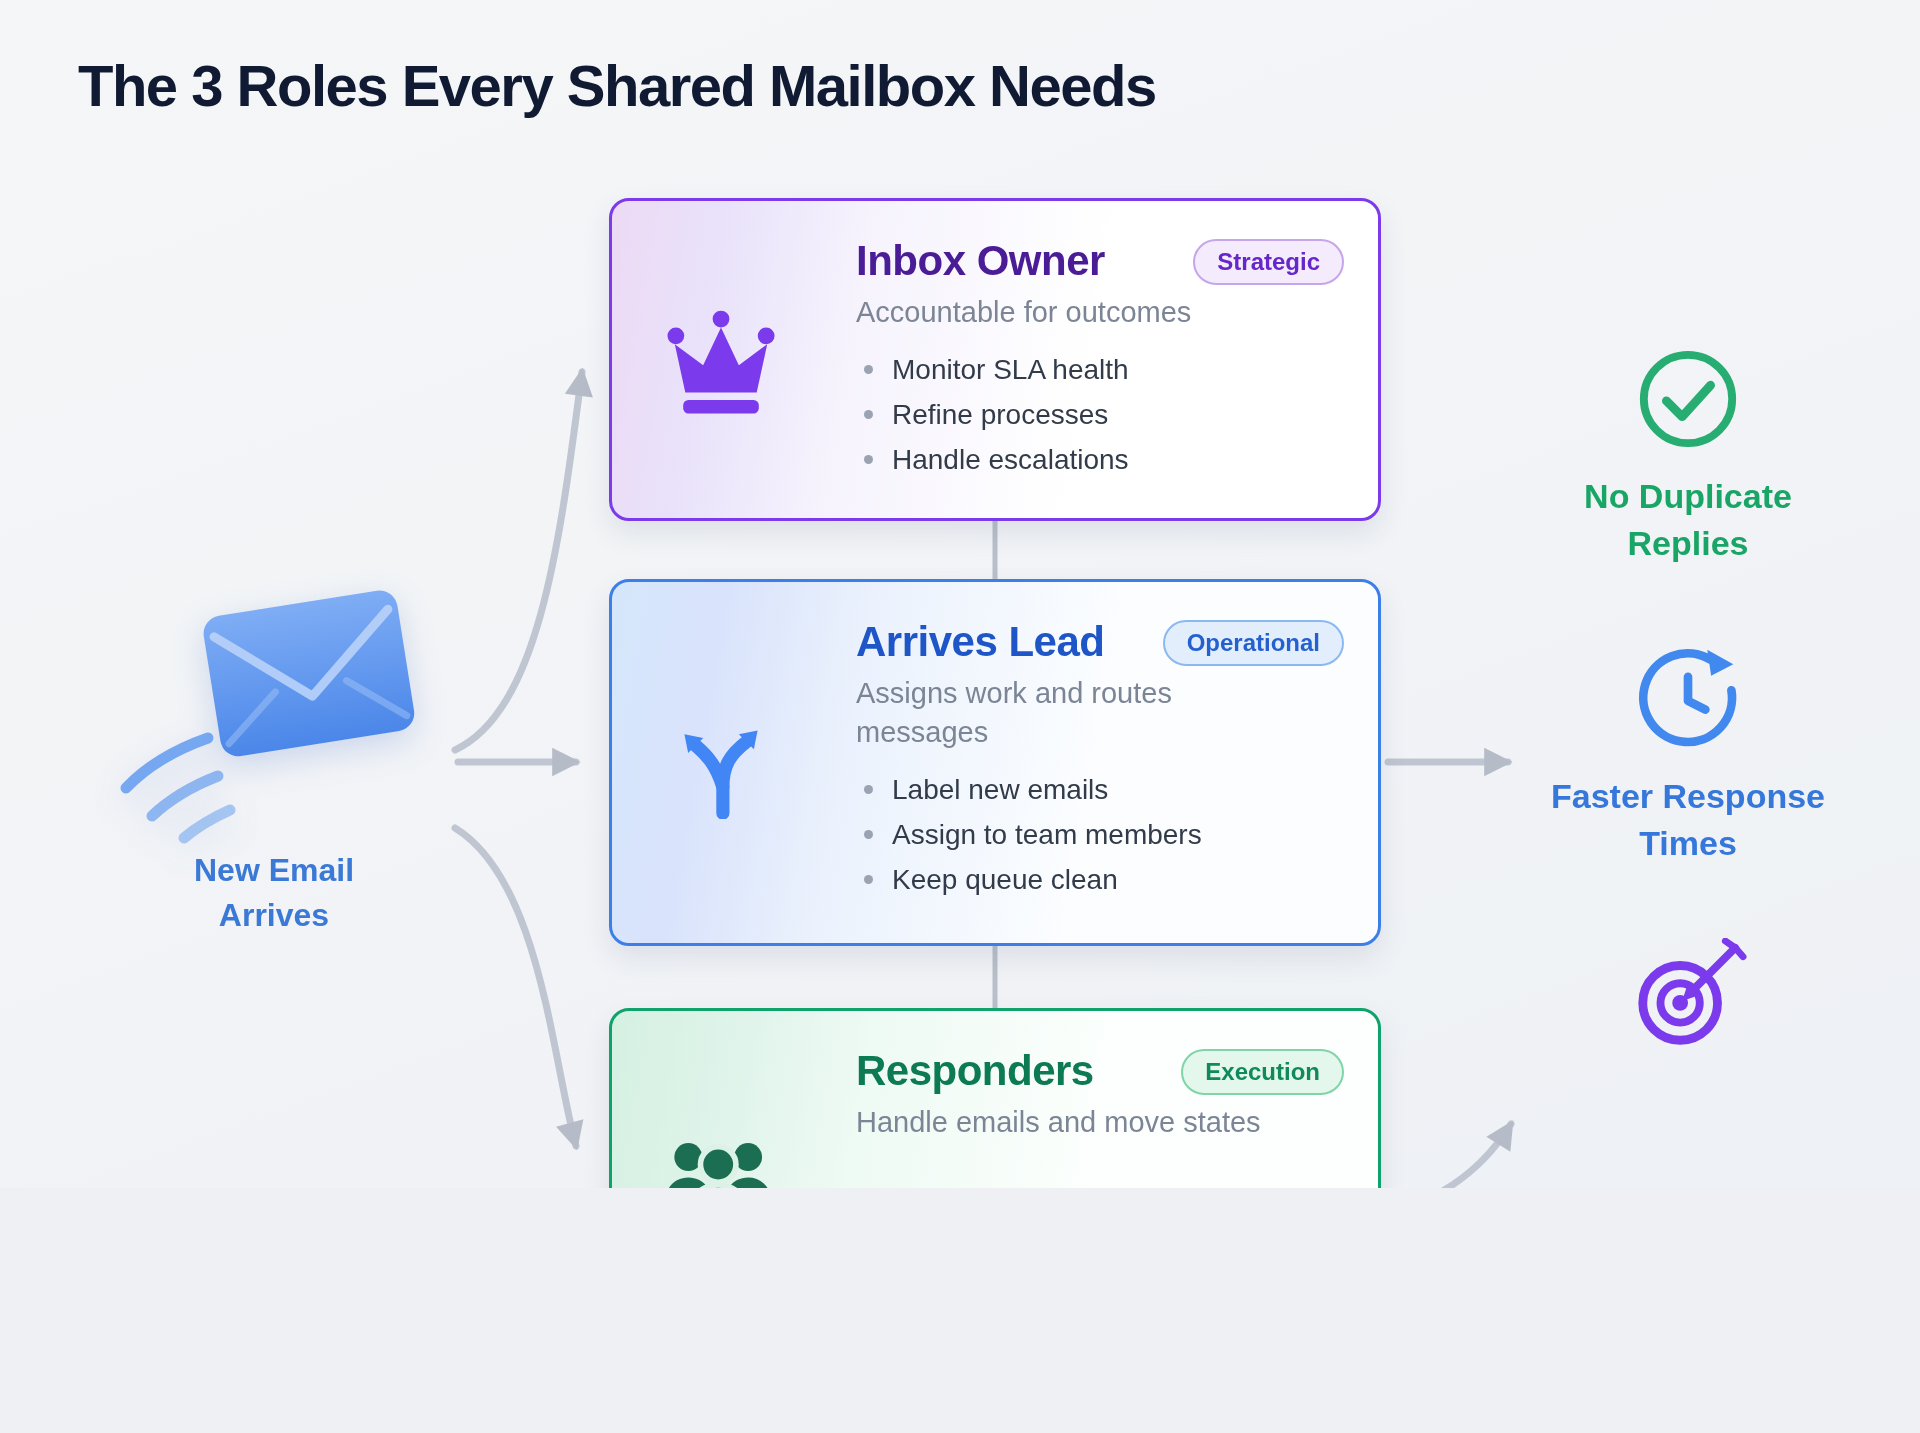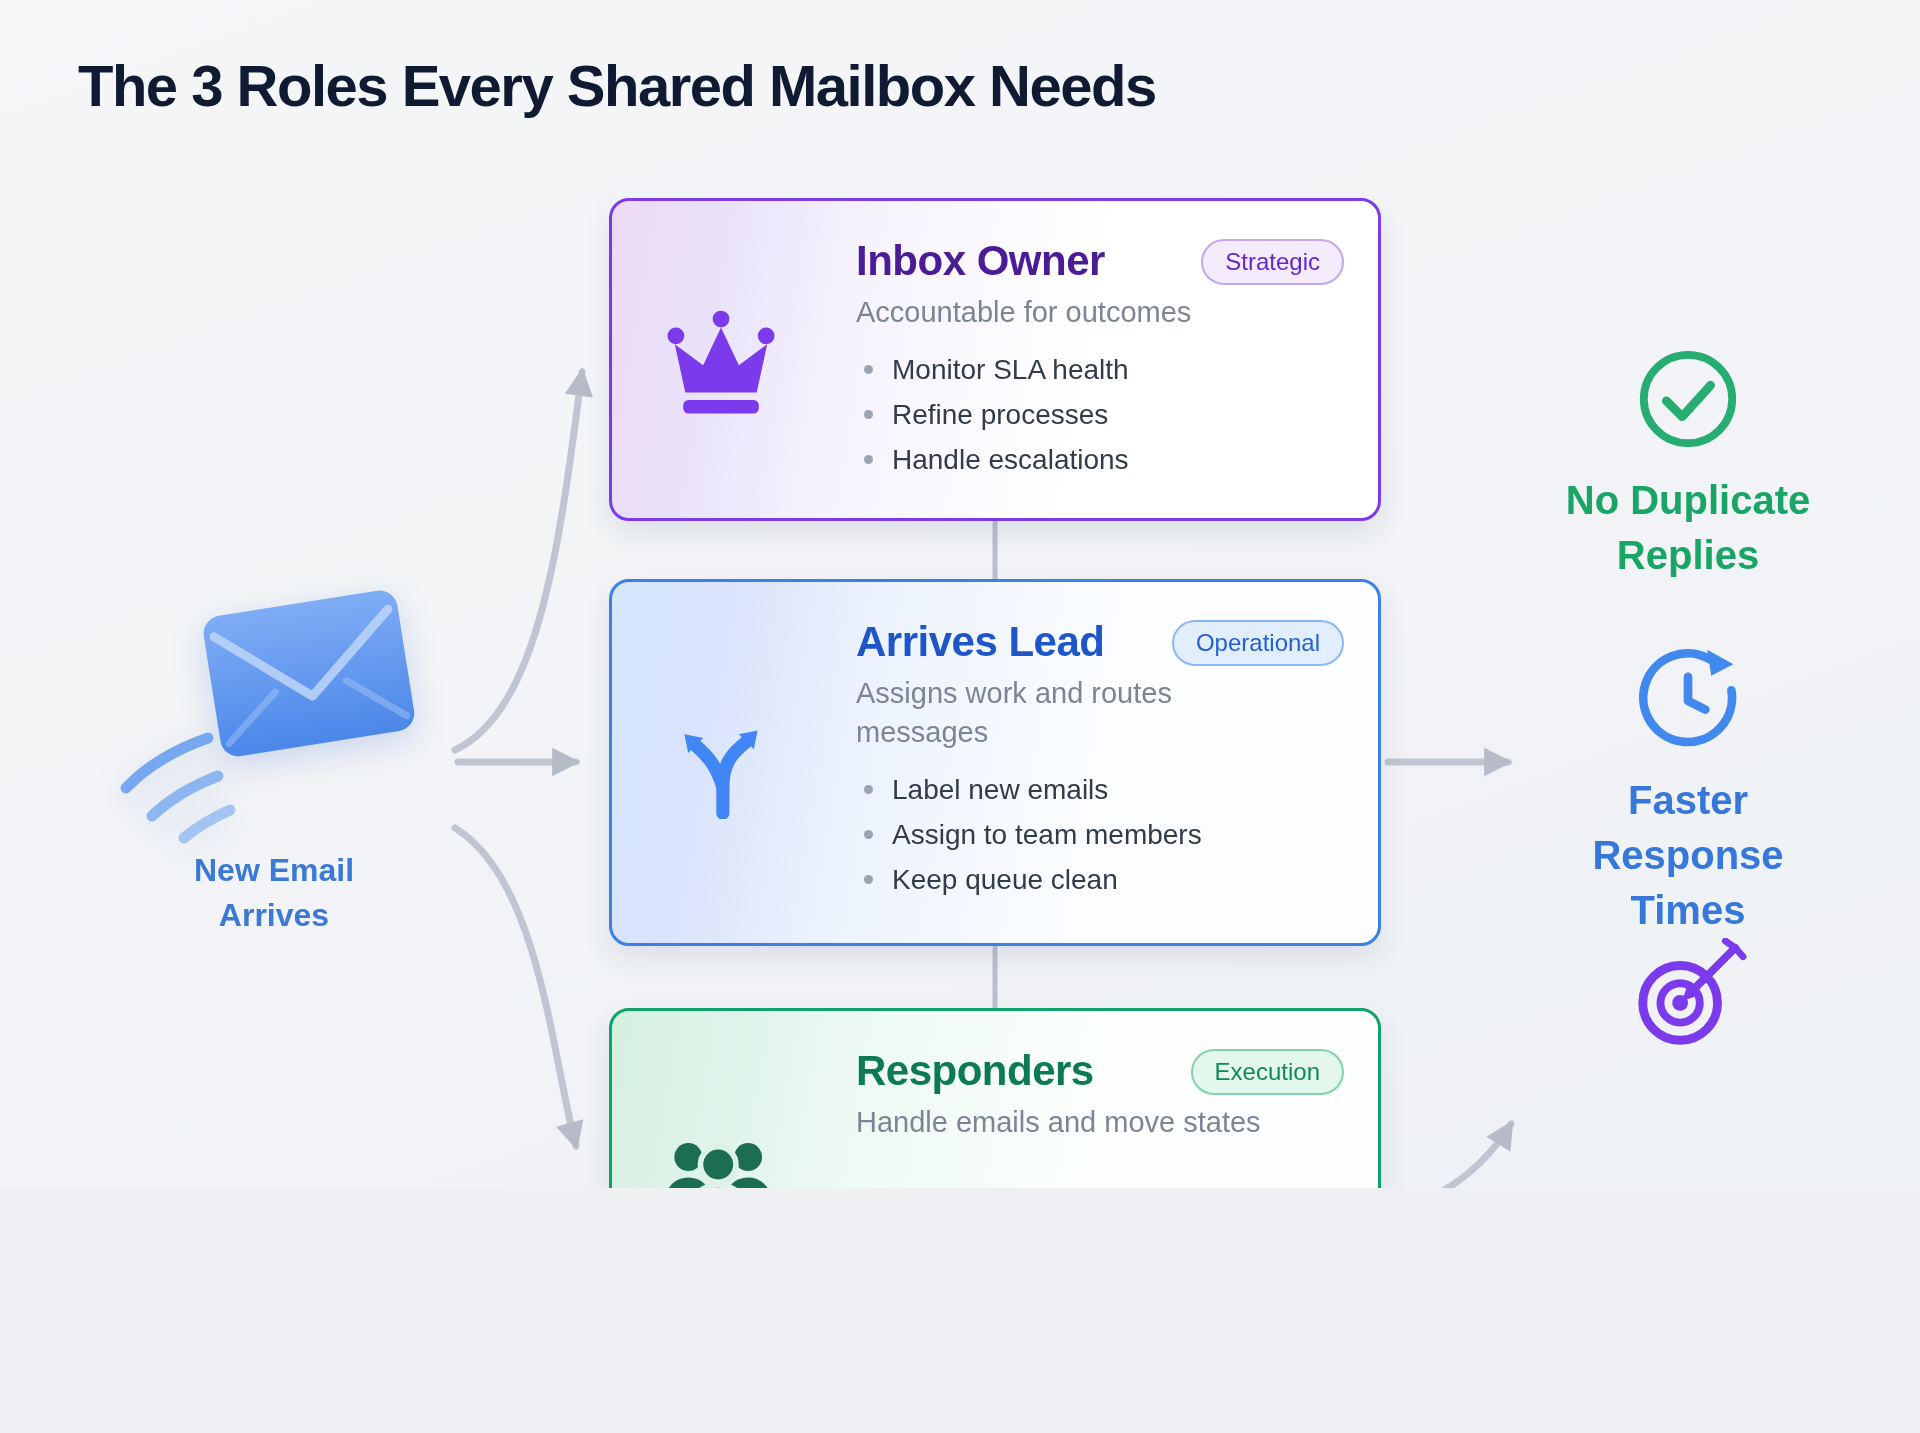--- a/index.html
+++ b/index.html
@@ -39,40 +39,40 @@
     background:linear-gradient(100deg,#d5f1e2 0%,#def3e9 14%,#eefaf4 32%,#fcfffd 62%); }
 
   .icon-panel { position:absolute; left:0; top:0; bottom:0; width:218px;
     display:flex; align-items:center; justify-content:center; }
 
   .card-body { position:absolute; left:244px; right:34px; top:36px; }
   .card-head { display:flex; justify-content:space-between; align-items:flex-start; }
   .card-title { font-size:42px; font-weight:800; letter-spacing:-0.5px; }
   .t1 { color:#4a1d96; } .t2 { color:#1e56c8; } .t3 { color:#0c7a53; }
 
-  .badge { border-radius:999px; font-size:24px; font-weight:400; padding:7px 22px;
+  .badge { border-radius:999px; font-size:24px; font-weight:700; padding:7px 22px;
            margin-top:2px; white-space:nowrap; }
   .b1 { color:#6527c9; background:#f4ebfc; border:2px solid #c6a6ea; }
   .b2 { color:#2461cf; background:#e3eefd; border:2px solid #8cb8f1; }
   .b3 { color:#0f8a58; background:#e3f7ec; border:2px solid #7fd4a8; }
 
   .card-subtitle { margin-top:8px; font-size:29px; color:#7b8595; max-width:440px; line-height:1.35; }
 
   .bullets { margin-top:22px; list-style:none; }
   .bullets li { position:relative; padding-left:36px; font-size:28px; color:#323b49;
                 margin-bottom:13px; font-weight:500; }
   .bullets li::before { content:""; position:absolute; left:8px; top:11px; width:9px; height:9px;
                         border-radius:50%; background:#9aa3b2; }
 
   
   .outcome { position:absolute; left:1538px; width:300px; text-align:center; z-index:2; }
   .o1 { top:345px; } .o2 { top:645px; } .o3 { top:938px; }
   .outcome-icon { width:108px; height:108px; display:block; margin:0 auto; }
   .o3 .outcome-icon { width:118px; height:118px; }
-  .outcome-label { margin-top:20px; font-size:40px; font-weight:700; line-height:1.38; }
+  .outcome-label { margin-top:20px; font-size:34px; font-weight:700; line-height:1.38; }
   .o1 .outcome-label { color:#19a565; }
   .o2 .outcome-label { color:#3577da; }
   .o3 .outcome-label { color:#7e3ff2; }
 </style>
 </head>
 <body>
 
 <div class="canvas">
 
   <svg class="connectors" width="1920" height="1433" viewBox="0 0 1920 1433">

